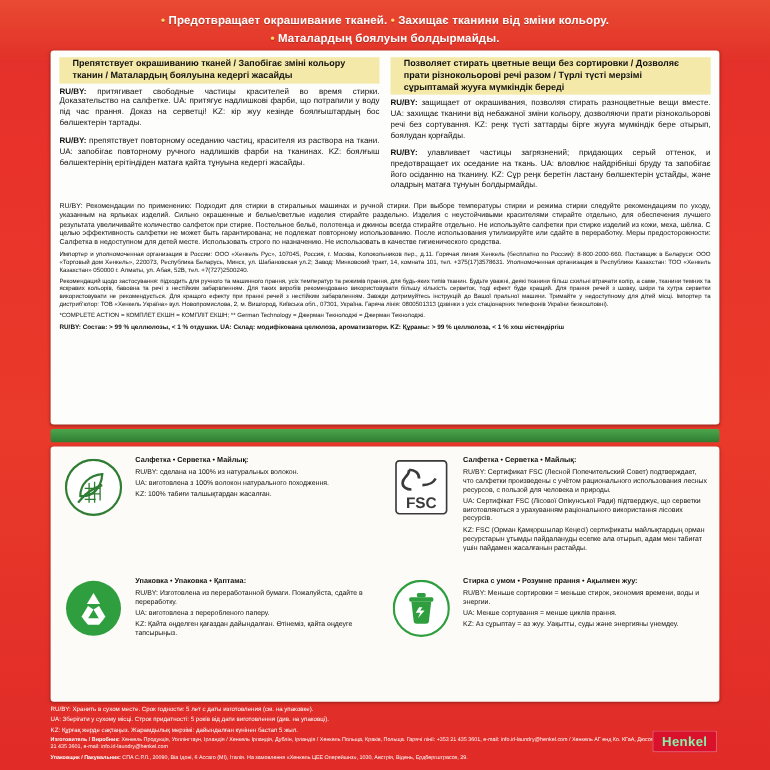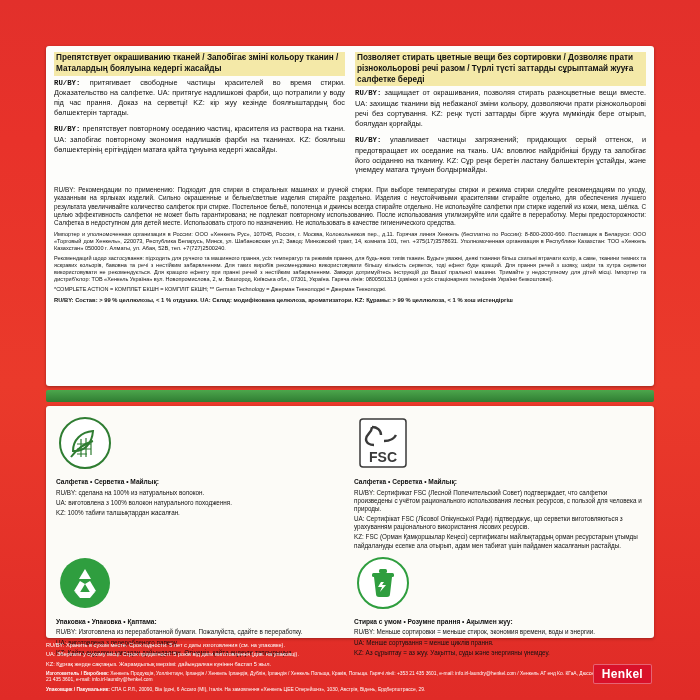--- a/index.html
+++ b/index.html
@@ -35,100 +35,112 @@
     padding:6px 8px 6px 8px;
     box-sizing:border-box;
   }
   .cols{display:flex;gap:10px;}
   .col{width:50%;}
   .blk{margin-bottom:7px;}
   .blk-title{
     font-size:8.2px;font-weight:bold;line-height:1.32;
     background:#f4e9a8;
     display:inline-block;
-    padding:1px 2px;
+    padding:1px 12px;
     margin-bottom:2px;
   }
   .blk-body{font-size:7.3px;line-height:1.33;text-align:justify;}
-  .lang{font-weight:bold;font-family:Liberation Mono, monospace;}
+  .lang{font-weight:bold;}
   .para{font-size:6.4px;line-height:1.3;text-align:justify;margin-top:4px;}
   .para2{font-size:5.6px;line-height:1.28;text-align:justify;margin-top:3px;}
   .para3{font-size:5.5px;line-height:1.27;text-align:justify;margin-top:3px;}
   .comp{font-size:5.8px;line-height:1.3;margin-top:4px;font-weight:bold;}
   
   .green-bar{
     position:absolute;left:46px;top:390px;width:608px;height:12px;
     background:linear-gradient(180deg,#4ca64c 0%, #2f7d32 100%);
     border-radius:2px;
   }
   
   .icon-panel{
     position:absolute;left:46px;top:406px;width:608px;height:232px;
     background:#fcfbf7;border-radius:3px;
     box-shadow:0 1px 3px rgba(0,0,0,.3);
     padding:6px 10px;box-sizing:border-box;
   }
   .icon-rows{display:flex;flex-direction:column;height:100%;}
   .irow{display:flex;gap:8px;flex:1;align-items:flex-start;padding-top:3px;}
-  .ihalf{display:flex;gap:9px;width:50%;flex-direction:column;}
+  .ihalf{display:flex;gap:9px;width:50%;}
   .ibox{width:58px;flex:none;display:flex;align-items:flex-start;justify-content:center;padding-top:2px;}
   .itext{font-size:6.3px;line-height:1.3;}
   .itext .hd{font-weight:bold;font-size:6.6px;margin-bottom:2px;}
   .itext p{margin:0 0 2px 0;}
   
   .bottom{
     position:absolute;left:46px;top:642px;width:608px;
     color:#fff;font-size:5.6px;line-height:1.3;
   }
   .bottom b{font-weight:bold;}
   .bottom .r1{margin-bottom:2px;}
   .legal{font-size:4.9px;line-height:1.32;color:#fff;margin-top:3px;}
   
   .henkel{
     position:absolute;right:48px;bottom:16px;
-    background:#d9112a;color:#ffffff;font-weight:bold;font-size:12px;
+    background:#d9112a;color:#86efac;font-weight:bold;font-size:12px;
     padding:3px 9px;border-radius:2px;letter-spacing:.3px;
     box-shadow:0 0 0 1px rgba(255,255,255,.35) inset;
   }
   
   svg{display:block;}
 </style>
 </head>
 <body>
 
 <div class="page">
 
+  <div class="top-banner">
+    <div class="line">
+      <span class="bullet">•</span>
+      <span>Предотвращает окрашивание тканей.</span>
+      <span class="bullet">•</span>
+      <span>Захищає тканини від зміни кольору.</span>
+    </div>
+    <div class="line">
+      <span class="bullet">•</span>
+      <span>Маталардың боялуын болдырмайды.</span>
+    </div>
+  </div>
 
   <div class="panel">
     <div class="cols">
 
       <div class="col">
         <div class="blk">
           <div class="blk-title">Препятствует окрашиванию тканей / Запобігає зміні кольору тканин / Маталардың боялуына кедергі жасайды</div>
           <div class="blk-body">
             <span class="lang">RU/BY:</span><span> притягивает свободные частицы красителей во время стирки. Доказательство на салфетке. UA: притягує надлишкові фарби, що потрапили у воду під час прання. Доказ на серветці! KZ: кір жуу кезінде боялғыштардың бос бөлшектерін тартады.</span>
           </div>
         </div>
         <div class="blk">
           <div class="blk-body">
-            <span class="lang">RU/BY:</span><span> препятствует повторному оседанию частиц, красителя  из раствора на ткани. UA: запобігає повторному экономия надлишків фарби на тканинах. KZ: боялғыш бөлшектерінің ерітіндіден матаға қайта тұнуына кедергі жасайды.</span>
+            <span class="lang">RU/BY:</span><span> препятствует повторному оседанию частиц, красителя  из раствора на ткани. UA: запобігає повторному ручного надлишків фарби на тканинах. KZ: боялғыш бөлшектерінің ерітіндіден матаға қайта тұнуына кедергі жасайды.</span>
           </div>
         </div>
       </div>
 
       <div class="col">
         <div class="blk">
-          <div class="blk-title">Позволяет стирать цветные вещи без сортировки / Дозволяє прати різнокольорові речі разом / Түрлі түсті заттарды сұрыптамай жууға салфетке береді</div>
+          <div class="blk-title">Позволяет стирать цветные вещи без сортировки / Дозволяє прати різнокольорові речі разом / Түрлі түсті мерзімі сұрыптамай жууға мүмкіндік береді</div>
           <div class="blk-body">
             <span class="lang">RU/BY:</span><span> защищает от окрашивания, позволяя стирать разноцветные вещи вместе. UA: захищає тканини від небажаної зміни кольору, дозволяючи прати різнокольорові речі без сортування. KZ: реңк түсті заттарды бірге жууға мүмкіндік бере отырып, боялудан қорғайды.</span>
           </div>
         </div>
         <div class="blk">
           <div class="blk-body">
-            <span class="lang">RU/BY:</span><span> улавливает частицы загрязнений; придающих серый оттенок, и предотвращает их оседание на ткань. UA: вловлює найдрібніші бруду та запобігає його осіданню на тканину. KZ: Сұр реңк беретін ластану бөлшектерін ұстайды, және үнемдеу матаға тұнуын болдырмайды.</span>
+            <span class="lang">RU/BY:</span><span> улавливает частицы загрязнений; придающих серый оттенок, и предотвращает их оседание на ткань. UA: вловлює найдрібніші бруду та запобігає його осіданню на тканину. KZ: Сұр реңк беретін ластану бөлшектерін ұстайды, және оладрың матаға тұнуын болдырмайды.</span>
           </div>
         </div>
       </div>
 
     </div>
 
     <div class="para">RU/BY: Рекомендации по применению: Подходит для стирки в стиральных машинах и ручной стирки. При выборе температуры стирки и режима стирки следуйте рекомендациям по уходу, указанным на ярлыках изделий. Сильно окрашенные и белые/светлые изделия стирайте раздельно. Изделия с неустойчивыми красителями стирайте отдельно, для обеспечения лучшего результата увеличивайте количество салфеток при стирке. Постельное бельё, полотенца и джинсы всегда стирайте отдельно. Не используйте салфетки при стирке изделий из кожи, меха, шёлка. С целью эффективность салфетки не может быть гарантирована; не подлежат повторному использованию. После использования утилизируйте или сдайте в переработку. Меры предосторожности: Салфетка в недоступном для детей месте. Использовать строго по назначению. Не использовать в качестве гигиенического средства.</div>
     <div class="para2">Импортер и уполномоченная организация в России: ООО «Хенкель Рус», 107045, Россия, г. Москва, Колокольников пер., д.11. Горячая линия Хенкель (бесплатно по России): 8-800-2000-660. Поставщик в Беларуси: ООО «Торговый дом Хенкель», 220073, Республика Беларусь, Минск, ул. Шабановская ул.2; Завод: Минковский тракт, 14, комната 101, тел. +375(17)3578631. Уполномоченная организация в Республике Казахстан: ТОО «Хенкель Казахстан» 050000 г. Алматы, ул. Абая, 52В, тел. +7(727)2500240.</div>
     <div class="para3">Рекомендаций щодо застосування: підходить для ручного та машинного прання, усіх температур та режимів прання, для будь-яких типів тканин. Будьте уважні, деякі тканини більш схильні втрачати колір, а саме, тканини темних та яскравих кольорів, бавовна та речі з нестійким забарвленням. Для таких виробів рекомендовано використовувати більшу кількість серветок, тоді ефект буде кращий. Для прання речей з шовку, шкіри та хутра серветки використовувати не рекомендується. Для кращого ефекту при пранні речей з нестійким забарвленням. Завжди дотримуйтесь інструкцій до Вашої пральної машини. Тримайте у недоступному для дітей місці. Імпортер та дистриб'ютор: ТОВ «Хенкель Україна» вул. Новопромислова, 2, м. Вишгород, Київська обл., 07301, Україна. Гаряча лінія: 0800501313 (дзвінки з усіх стаціонарних телефонів України безкоштовні).</div>
     <div class="para3">*COMPLETE ACTION = КОМПЛЕТ ЕКШН = КОМПЛІТ ЕКШН; ** German Technology = Джерман Текнолоджі = Джерман Текнолоджі.</div>

